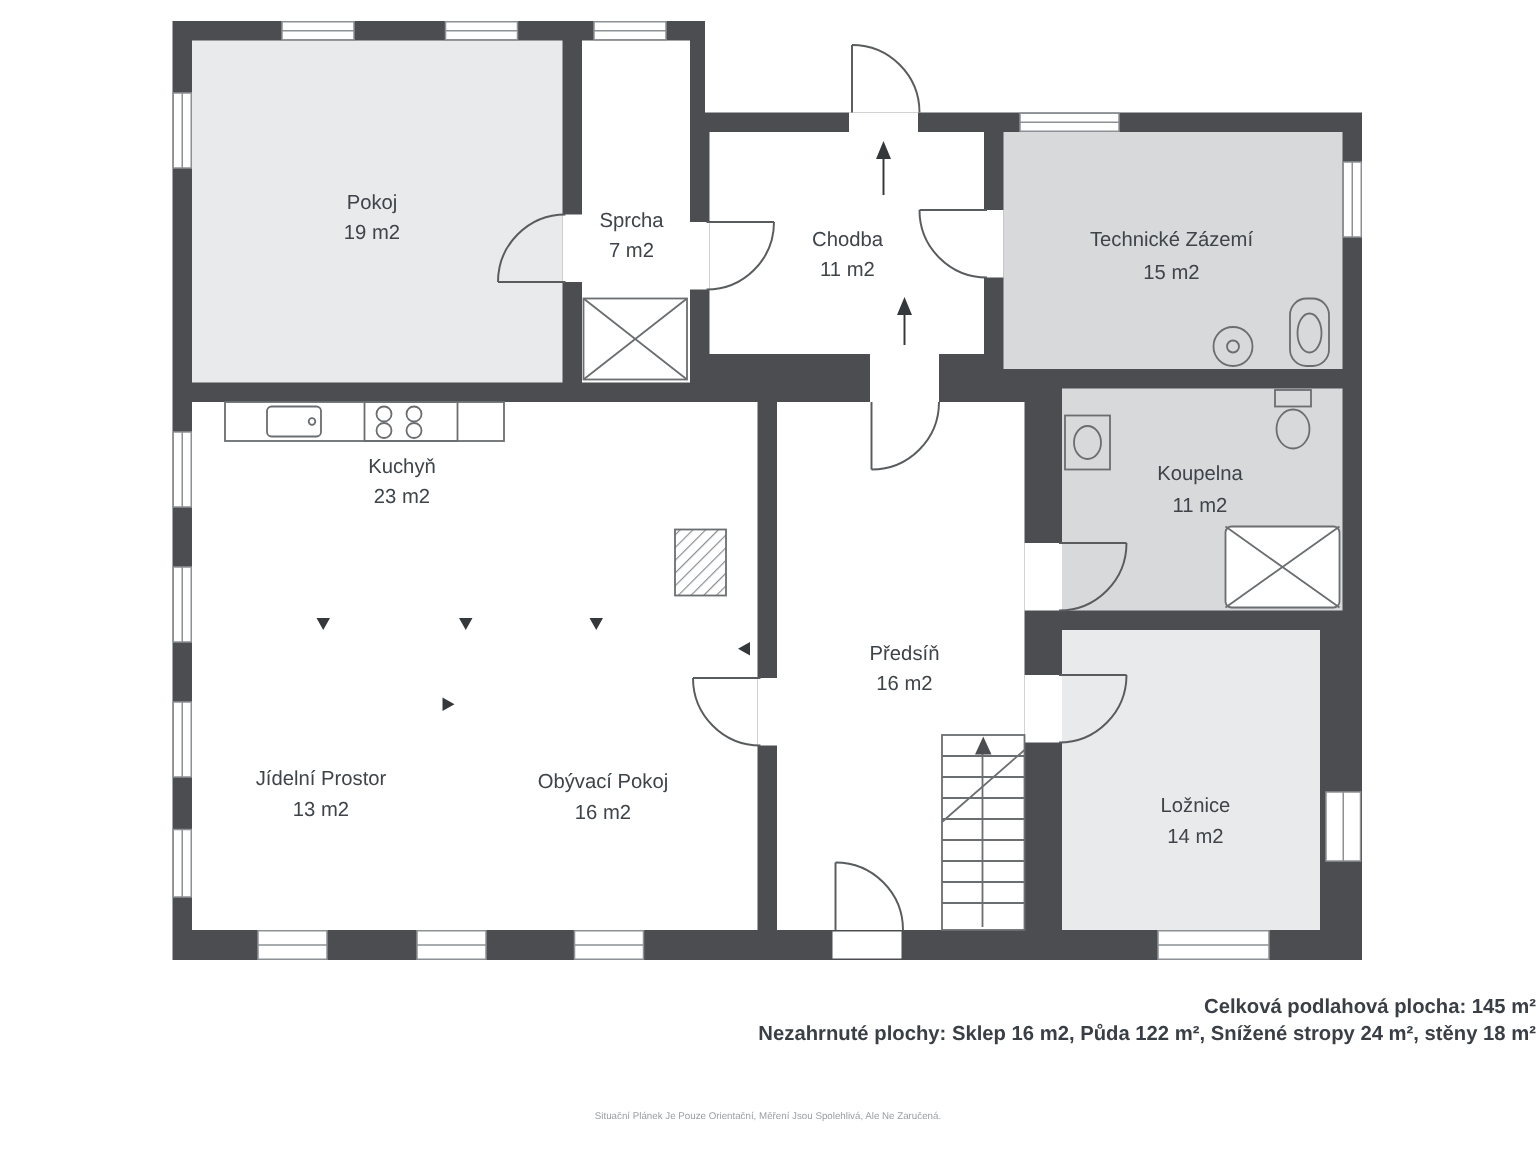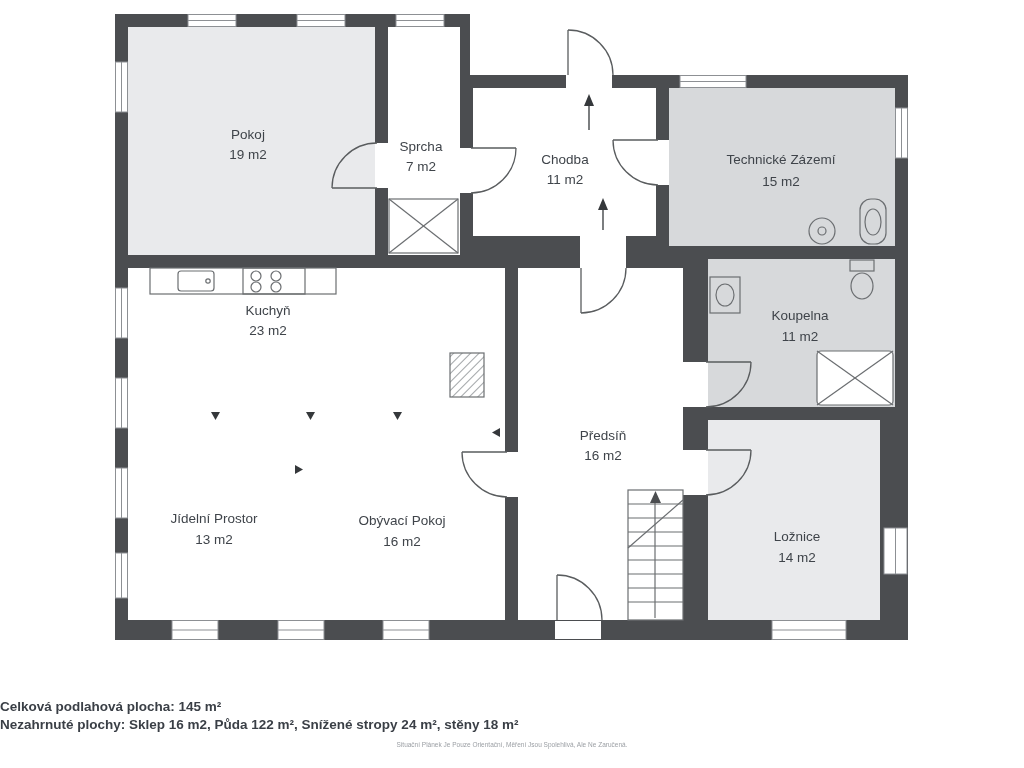--- a/index.html
+++ b/index.html
@@ -1,20 +1,20 @@
 <!DOCTYPE html>
 <html><head>
 <meta charset="utf-8">
 <style>
   html,body{margin:0;padding:0;background:#ffffff;width:1024px;height:768px;overflow:hidden;
             font-family:"Liberation Sans", sans-serif;}
   #stage{position:relative;width:1024px;height:768px;background:#fff;padding-left:24px;}
   #plan-svg{position:absolute;top:0;left:0;}
   svg text{fill:#3f444a;font-family:"Liberation Sans", sans-serif;font-size:13.5px;}
-  .summary{position:absolute;top:699px;left:0;width:1024px;text-align:left;color:#3a3f46;}
+  .summary{position:absolute;top:663px;left:0;width:1024px;text-align:right;color:#3a3f46;}
   .summary p{margin:0 0 2px 0;font-size:13.5px;font-weight:bold;line-height:16px;}
   .disclaimer{position:absolute;top:741px;left:0;width:1024px;text-align:center;
               font-size:6.5px;color:#9a9ea3;}
 </style>
 </head>
 <body>
 
 <div id="stage">
 
 <svg id="plan-svg" width="1024" height="665" viewBox="0 0 1024 665">

